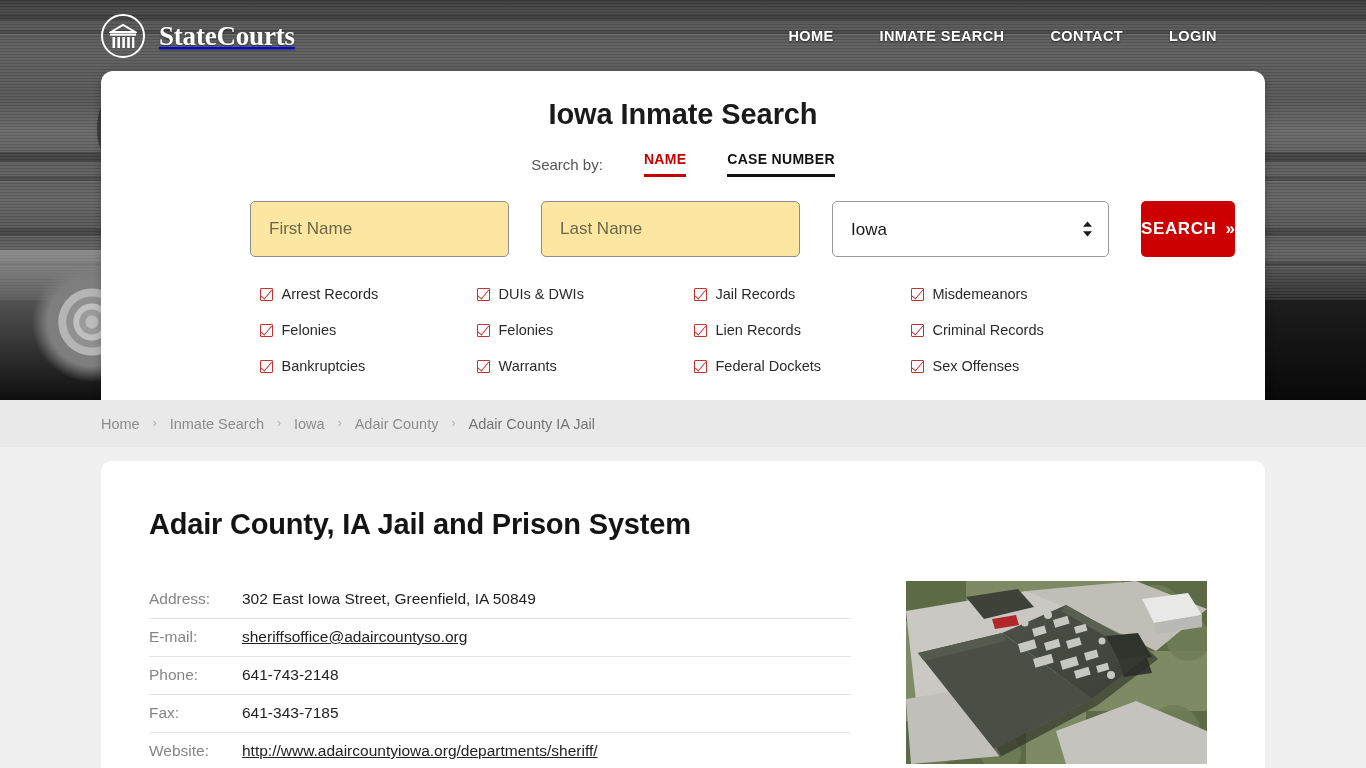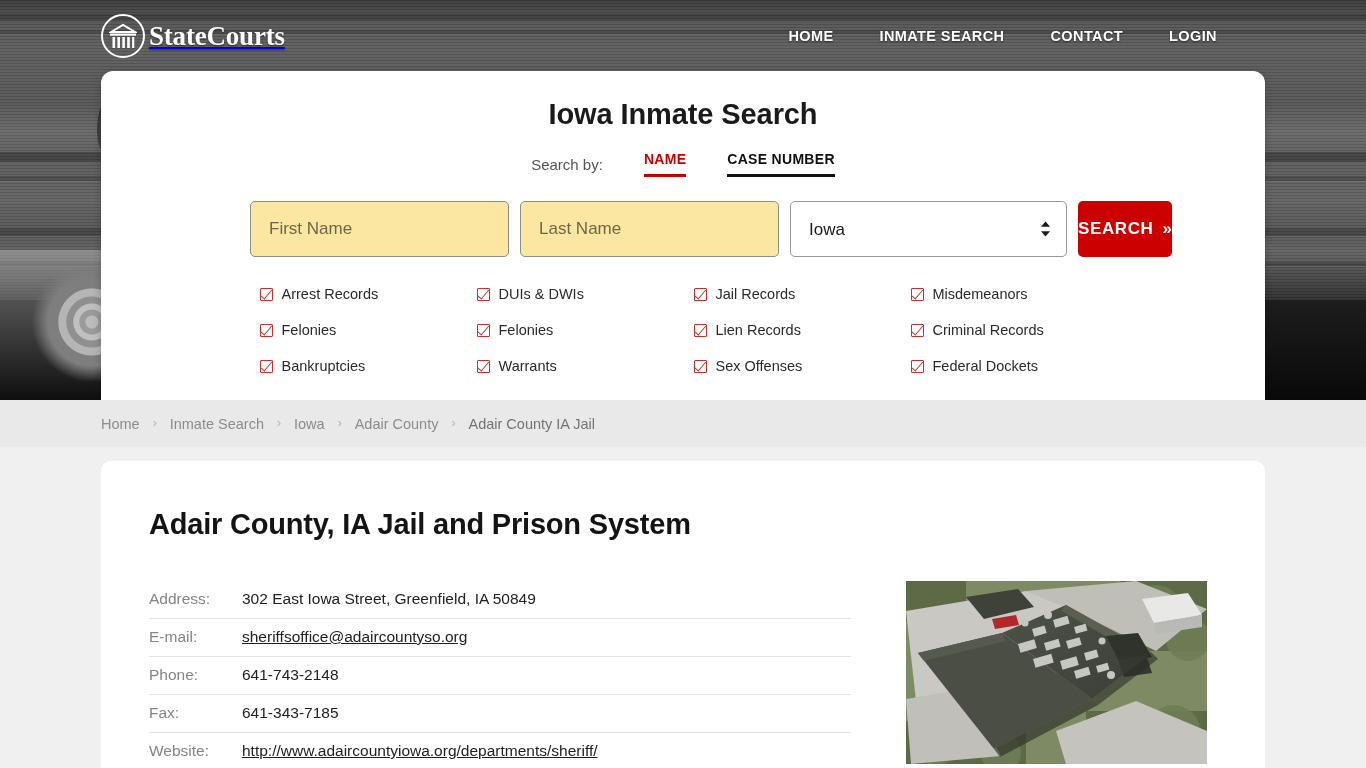--- a/index.html
+++ b/index.html
@@ -77,21 +77,21 @@
   }
 
   
   .topbar {
     position: absolute; top: 0; left: 0;
     width: 1366px; height: 72px;
     display: flex; align-items: center;
     padding: 0 149px 0 101px;
     z-index: 5;
   }
-  .brand { display: flex; align-items: center; gap: 4px; }
+  .brand { display: flex; align-items: center; gap: 14px; }
   .brand-mark {
     width: 44px; height: 44px;
     border: 2.5px solid #ffffff;
     border-radius: 50%;
     display: flex; align-items: center; justify-content: center;
     flex: 0 0 auto;
   }
   .brand-name {
     color: #ffffff;
     font-family: "Liberation Serif", serif;
@@ -153,21 +153,21 @@
     margin-left: 41px;
     cursor: pointer;
     background: none; border: none;
     font-family: inherit;
   }
   .tab.is-active { color: #c50000; border-bottom: 3px solid #c50000; }
   .tab.is-idle   { color: #111111; border-bottom: 3px solid #111111; }
 
   .form-row {
     display: flex;
-    gap: 11px;
+    gap: 32px;
     padding: 0 149px;
     margin-top: 24px;
     align-items: stretch;
   }
   .field {
     height: 56px;
     border: 1px solid #8d8d8d;
     border-radius: 5px;
     font-size: 17px;
     font-family: inherit;
@@ -416,25 +416,25 @@
       <div class="record">
           <span class="cbox"></span>
           <span>Bankruptcies</span>
         </div>
       <div class="record">
           <span class="cbox"></span>
           <span>Warrants</span>
         </div>
       <div class="record">
           <span class="cbox"></span>
+          <span>Federal Dockets</span>
+        </div>
+      <div class="record">
+          <span class="cbox"></span>
           <span>Sex Offenses</span>
-        </div>
-      <div class="record">
-          <span class="cbox"></span>
-          <span>Federal Dockets</span>
         </div>
     </div>
   </div>
 </div>
 
 <div class="crumbbar">
   <a href="#">Home</a>
   <span class="sep">›</span>
   <a href="#">Inmate Search</a>
   <span class="sep">›</span>

